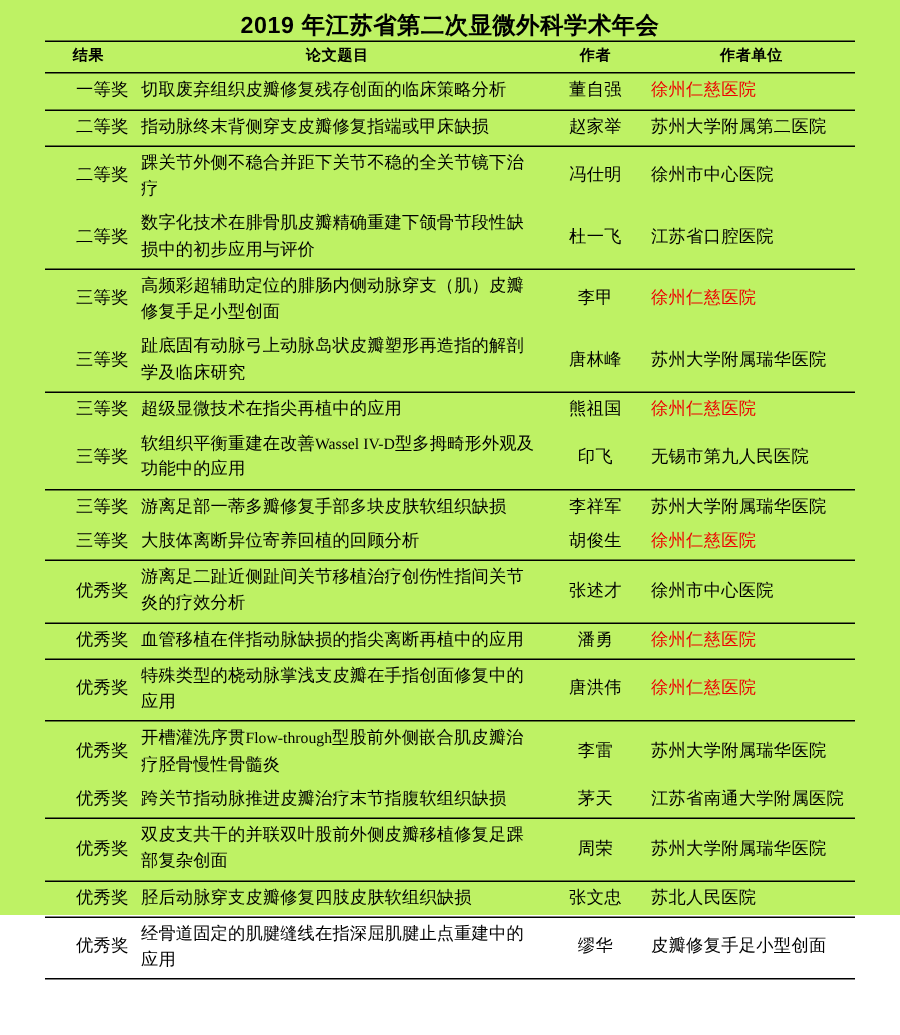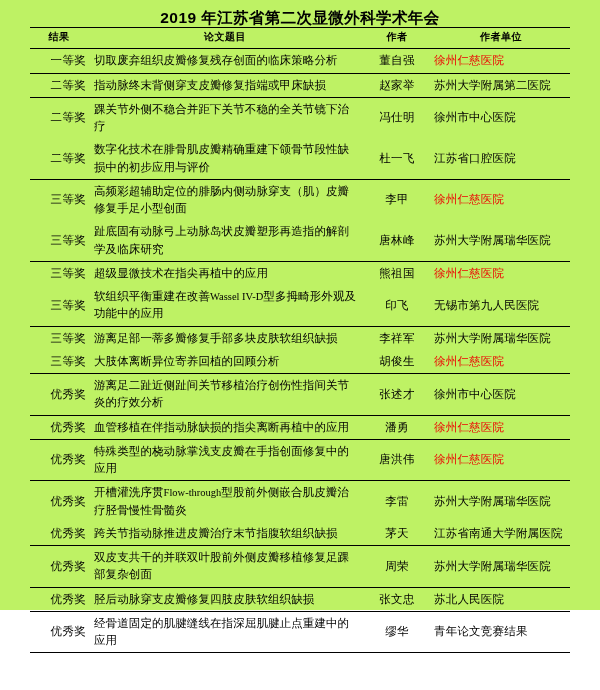--- a/index.html
+++ b/index.html
@@ -217,18 +217,18 @@
         <tr class="rule-below">
           <td class="award">优秀奖</td>
           <td class="ptitle">胫后动脉穿支皮瓣修复四肢皮肤软组织缺损</td>
           <td class="author">张文忠</td>
           <td class="org">苏北人民医院</td>
         </tr>
         <tr class="rule-below last-row">
           <td class="award">优秀奖</td>
           <td class="ptitle">经骨道固定的肌腱缝线在指深屈肌腱止点重建中的应用</td>
           <td class="author">缪华</td>
-          <td class="org">青年论文竞赛结果</td>
+          <td class="org">皮瓣修复手足小型创面</td>
         </tr>
       </tbody>
   </table>
 
 </div>
 
 </body></html>

